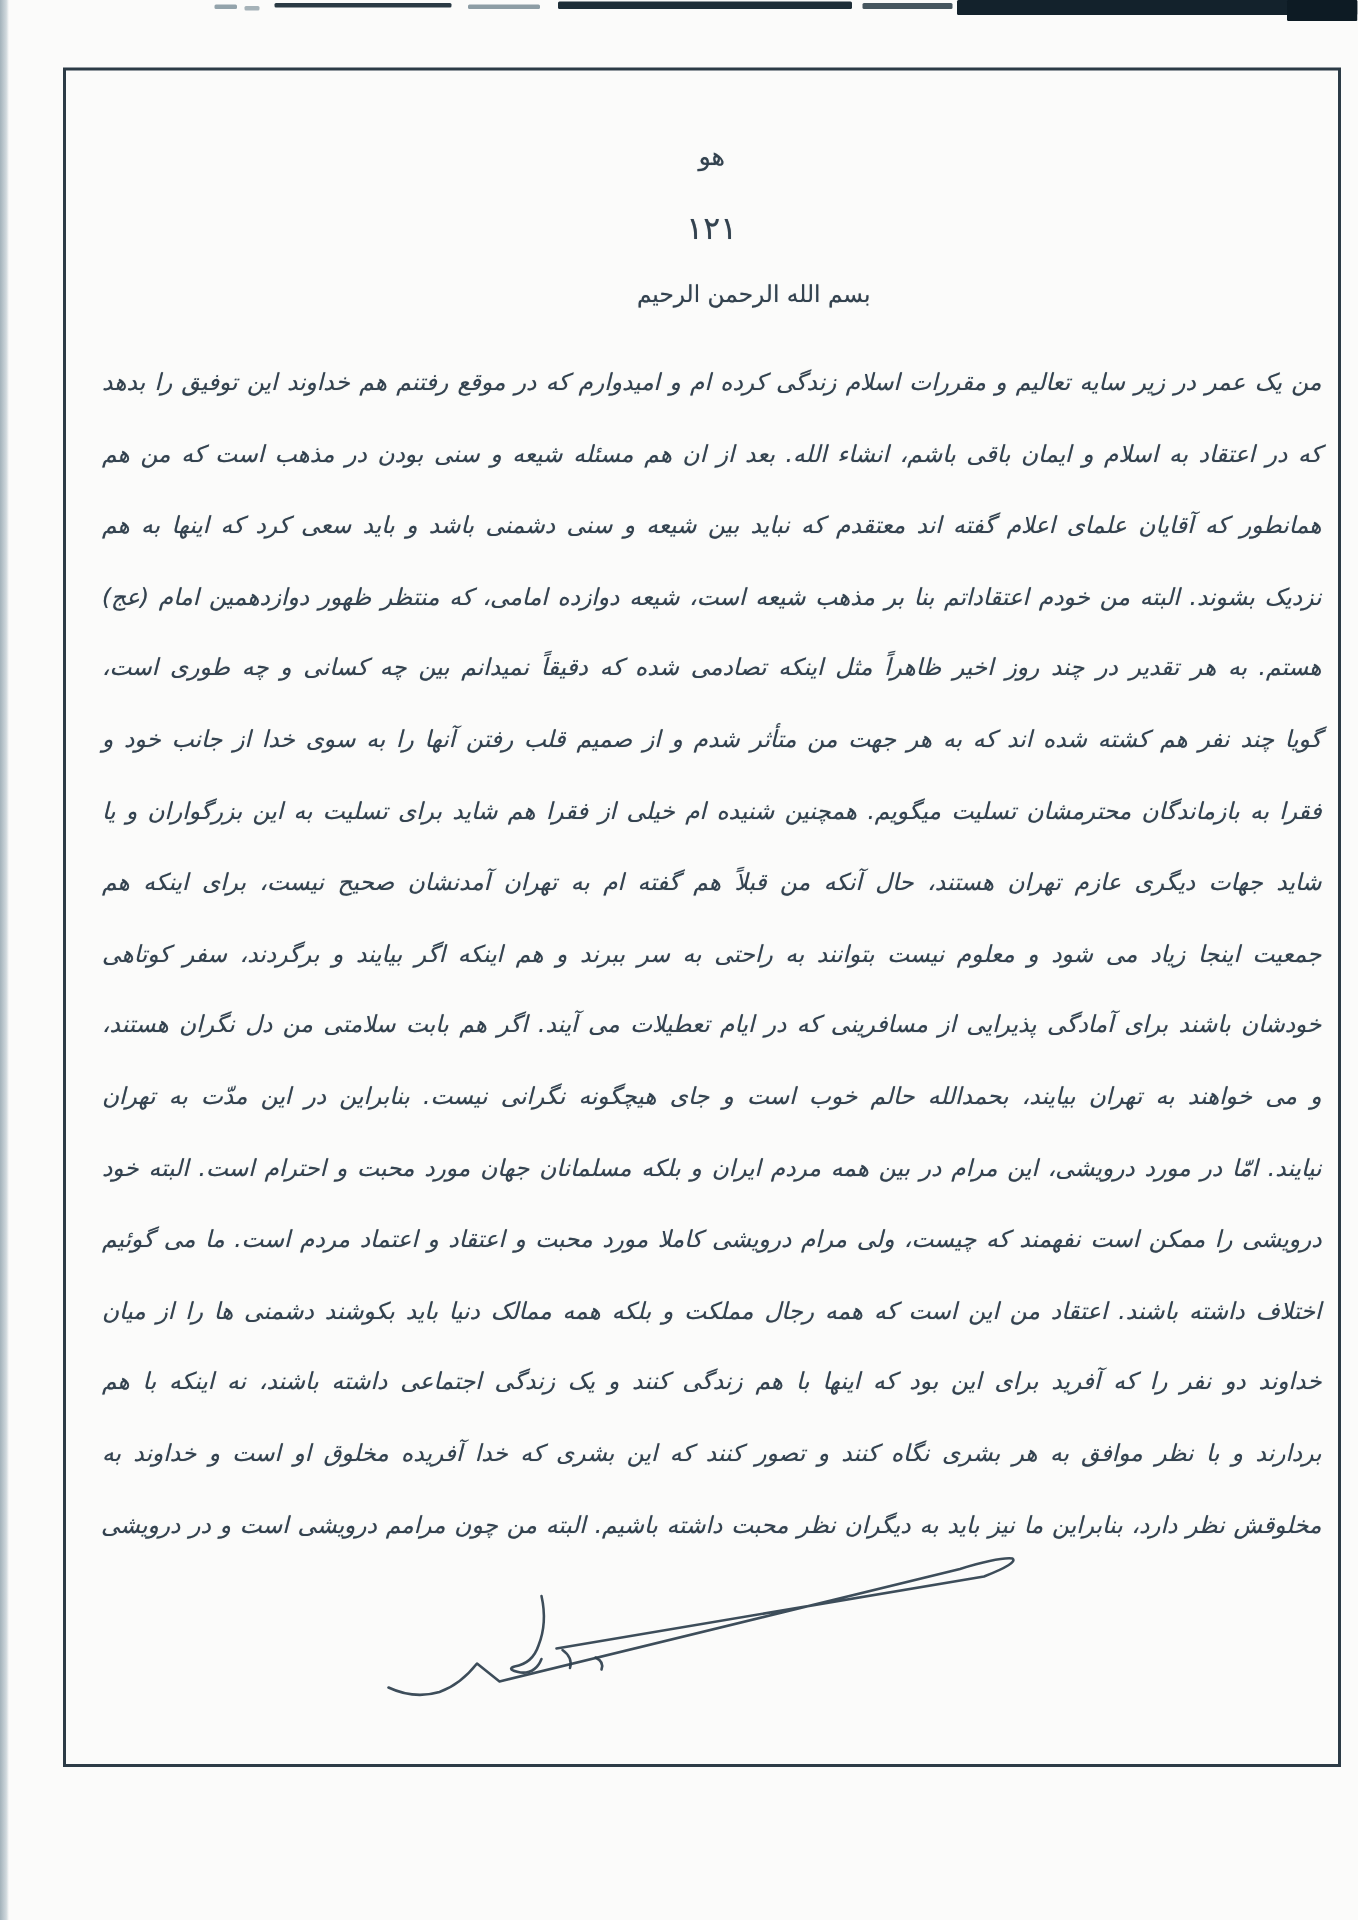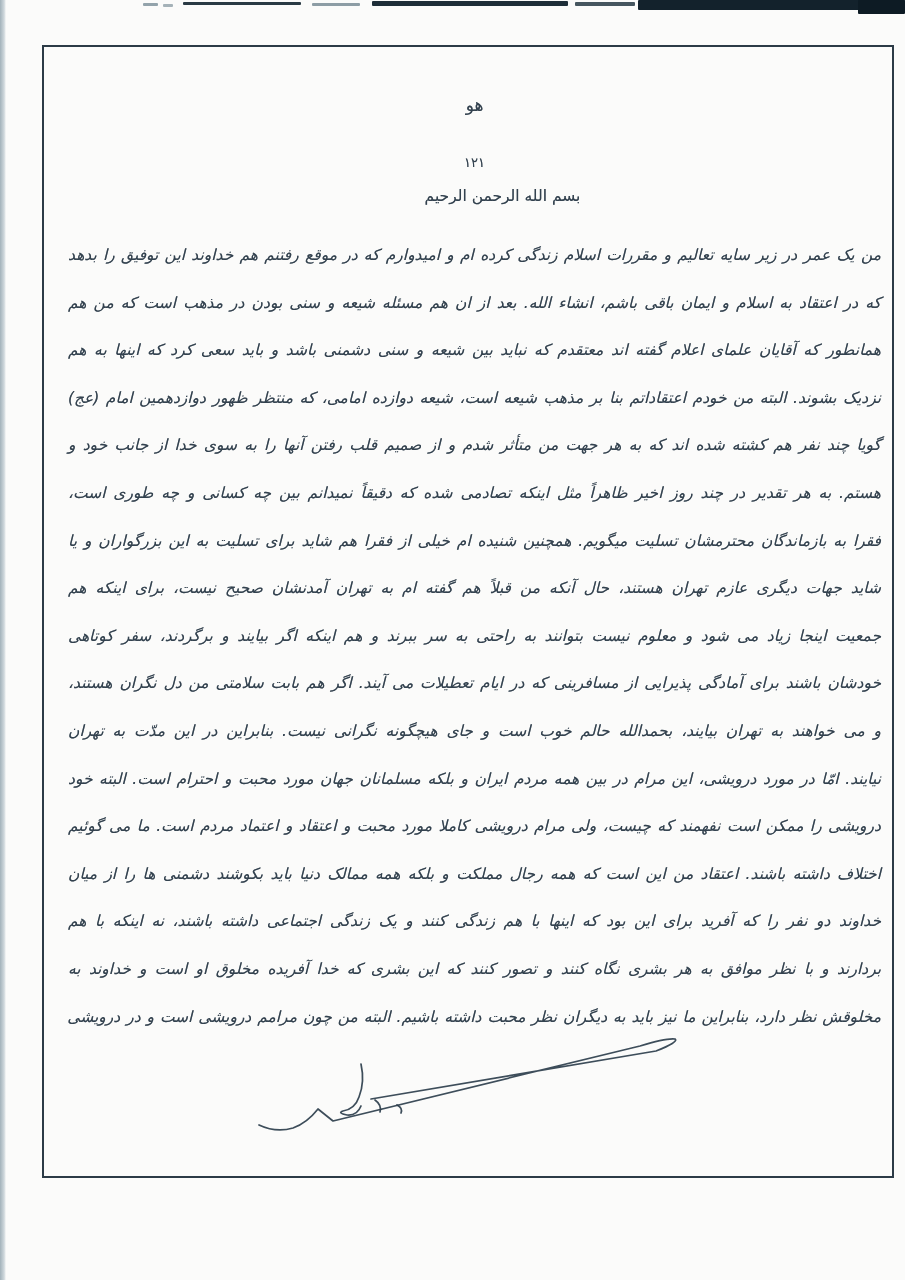--- a/index.html
+++ b/index.html
@@ -41,21 +41,21 @@
     box-sizing: border-box;
   }
   
   .centered {
     position: absolute; left: 68px; width: 813px;
     text-align: center;
     color: #33424f;
     text-shadow: 0 0 0.5px rgba(51,66,79,.55);
   }
   .header-word { top: 95px;  font-size: 17px; }
-  .page-number { top: 155px; font-size: 13px; letter-spacing: 2px; }
+  .page-number { top: 140px; font-size: 21px; letter-spacing: 2px; }
   .basmala     { top: 187px; font-size: 15.5px; transform: translateX(28px); }
   
   .body-text {
     position: absolute;
     left: 68px; top: 232px; width: 813px;
     direction: rtl;
     color: #33424f;
   }
   .body-text p {
     margin: 0;
@@ -109,22 +109,22 @@
 
   <div class="centered page-number">۱۲۱</div>
 
   <div class="centered basmala">بسم الله الرحمن الرحیم</div>
 
   <div class="body-text">
       <p class="text-line">من یک عمر در زیر سایه تعالیم و مقررات اسلام زندگی کرده ام و امیدوارم که در موقع رفتنم هم خداوند این توفیق را بدهد</p>
       <p class="text-line">که در اعتقاد به اسلام و ایمان باقی باشم، انشاء الله. بعد از ان هم مسئله شیعه و سنی بودن در مذهب است که من هم</p>
       <p class="text-line">همانطور که آقایان علمای اعلام گفته اند معتقدم که نباید بین شیعه و سنی دشمنی باشد و باید سعی کرد که اینها به هم</p>
       <p class="text-line">نزدیک بشوند. البته من خودم اعتقاداتم بنا بر مذهب شیعه است، شیعه دوازده امامی، که منتظر ظهور دوازدهمین امام (عج)</p>
+      <p class="text-line">هستم. به هر تقدیر در چند روز اخیر ظاهراً مثل اینکه تصادمی شده که دقیقاً نمیدانم بین چه کسانی و چه طوری است،</p>
       <p class="text-line">گویا چند نفر هم کشته شده اند که به هر جهت من متأثر شدم و از صمیم قلب رفتن آنها را به سوی خدا از جانب خود و</p>
-      <p class="text-line">هستم. به هر تقدیر در چند روز اخیر ظاهراً مثل اینکه تصادمی شده که دقیقاً نمیدانم بین چه کسانی و چه طوری است،</p>
       <p class="text-line">فقرا به بازماندگان محترمشان تسلیت میگویم. همچنین شنیده ام خیلی از فقرا هم شاید برای تسلیت به این بزرگواران و یا</p>
       <p class="text-line">شاید جهات دیگری عازم تهران هستند، حال آنکه من قبلاً هم گفته ام به تهران آمدنشان صحیح نیست، برای اینکه هم</p>
       <p class="text-line">جمعیت اینجا زیاد می شود و معلوم نیست بتوانند به راحتی به سر ببرند و هم اینکه اگر بیایند و برگردند، سفر کوتاهی</p>
       <p class="text-line">خودشان باشند برای آمادگی پذیرایی از مسافرینی که در ایام تعطیلات می آیند. اگر هم بابت سلامتی من دل نگران هستند،</p>
       <p class="text-line">و می خواهند به تهران بیایند، بحمدالله حالم خوب است و جای هیچگونه نگرانی نیست. بنابراین در این مدّت به تهران</p>
       <p class="text-line">نیایند. امّا در مورد درویشی، این مرام در بین همه مردم ایران و بلکه مسلمانان جهان مورد محبت و احترام است. البته خود</p>
       <p class="text-line">درویشی را ممکن است نفهمند که چیست، ولی مرام درویشی کاملا مورد محبت و اعتقاد و اعتماد مردم است. ما می گوئیم</p>
       <p class="text-line">اختلاف داشته باشند. اعتقاد من این است که همه رجال مملکت و بلکه همه ممالک دنیا باید بکوشند دشمنی ها را از میان</p>
       <p class="text-line">خداوند دو نفر را که آفرید برای این بود که اینها با هم زندگی کنند و یک زندگی اجتماعی داشته باشند، نه اینکه با هم</p>
       <p class="text-line">بردارند و با نظر موافق به هر بشری نگاه کنند و تصور کنند که این بشری که خدا آفریده مخلوق او است و خداوند به</p>

